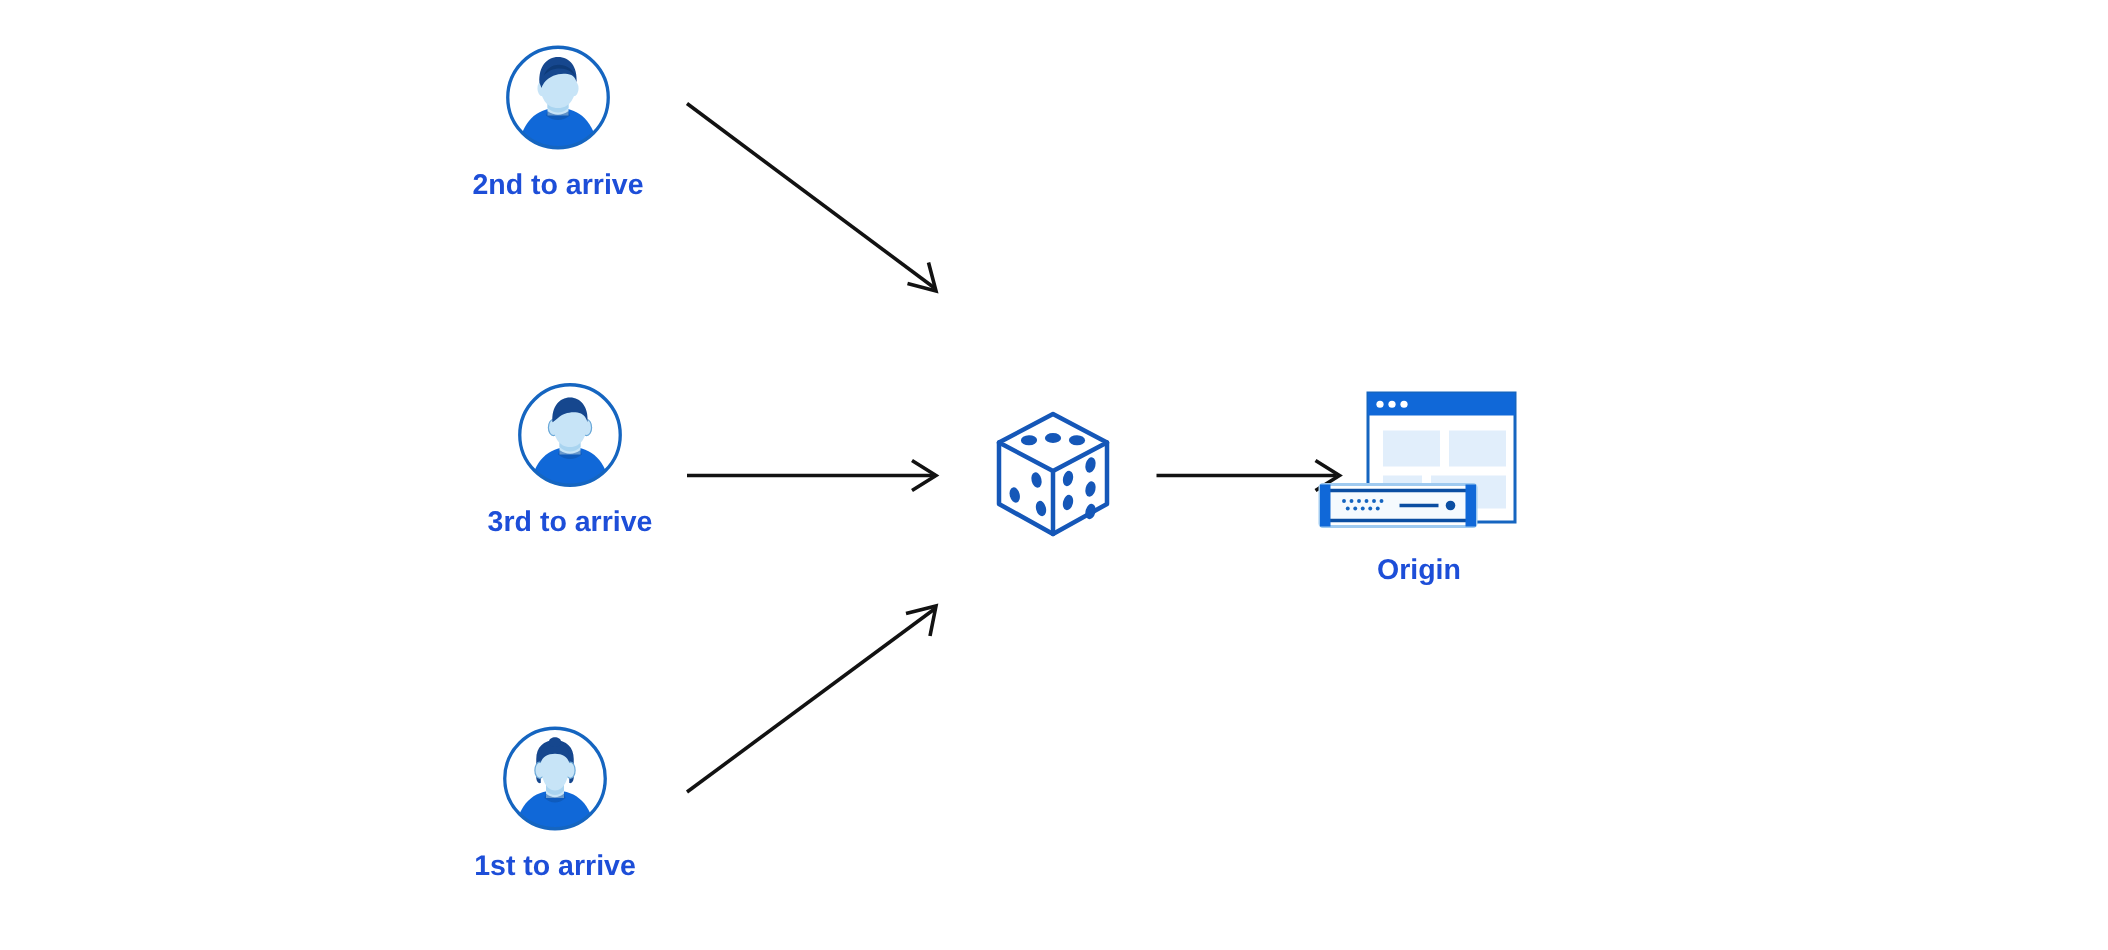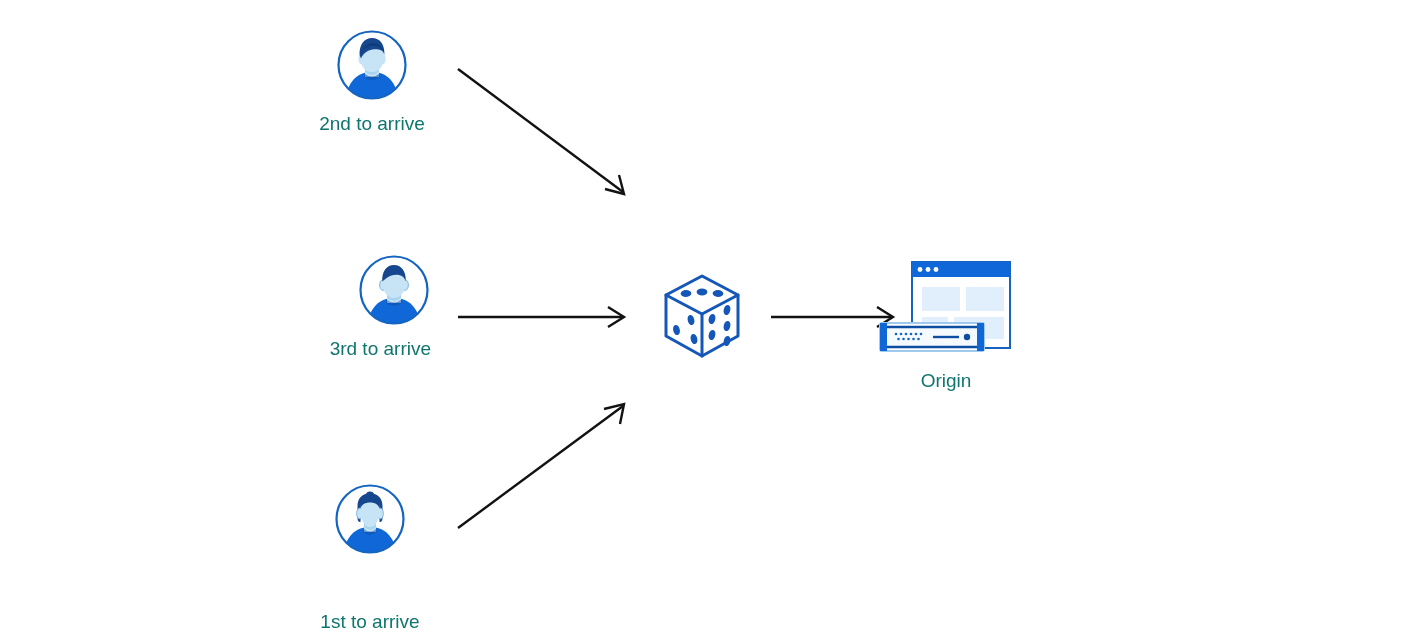--- a/index.html
+++ b/index.html
@@ -19,25 +19,26 @@
     overflow: hidden;
   }
   .node {
     position: absolute;
     display: flex;
     flex-direction: column;
     align-items: center;
   }
   .node-label {
     font-size: 19px;
-    color: #0f766e;
+    color: #1d4ed8;
     line-height: 1.2;
     white-space: nowrap;
     margin-top: 11px;
     font-family: "Liberation Sans", sans-serif;
+    font-weight: bold;
   }
   .avatar-wrap { width: 74px; height: 74px; }
   .dice-wrap { width: 96px; height: 96px; }
   .origin-wrap { width: 140px; height: 100px; }
   .arrows-layer {
     position: absolute;
     left: 0; top: 0;
     width: 1405px;
     height: 633px;
     pointer-events: none;
@@ -94,21 +95,21 @@
           <path d="M24.6 27 C24 16.5 29.5 10 37 10 C45 10 50 16.5 49.4 27 C48.6 23 46 21.5 42 21.2 C37 20.8 31.5 22.8 28.6 26.2 C27.4 27.6 26.6 29 26 30.6 Z" fill="#16478e"></path>
           <path d="M27.5 22.5 C31 18 37.5 16.5 43 18.5 C46 19.6 48 21.8 49.2 24.5 C47.6 19 43.8 15.5 38 15.2 C33 15 29.2 18 27.5 22.5 Z" fill="#0e3b78"></path>
           <path d="M30 46 q7 5 14 0 l1 3 q-8 6 -16 0 Z" fill="#0b4ea2" opacity="0.55"></path>
         </g>
         <circle cx="37" cy="37" r="33.5" fill="none" stroke="#1565c0" stroke-width="2.2"></circle>
       </svg>
     </div>
     <div class="node-label">2nd to arrive</div>
   </div>
 
-  <div class="node" style="left:283px; top:253px; width:148px;align-items:flex-end;">
+  <div class="node" style="left:306px; top:253px; width:148px;">
     <div class="avatar-wrap">
       <svg width="74" height="74" viewBox="0 0 74 74">
         <defs>
           <clipPath id="clip3rd">
               <circle cx="37" cy="37" r="33.5"></circle>
             </clipPath>
         </defs>
         <circle cx="37" cy="37" r="33.5" fill="#ffffff"></circle>
         <g clip-path="url(#clip3rd)">
           <path d="M37 45 C21 45 12 56 10 74 L64 74 C62 56 53 45 37 45 Z" fill="#1068d8"></path>
@@ -119,21 +120,21 @@
           <path d="M25.5 28 C25.5 17 30.5 12 37 12 C43.5 12 48.5 17 48.5 28 C48.5 38 44.5 45 37 45 C29.5 45 25.5 38 25.5 28 Z" fill="#c7e4f7"></path>
           <path d="M25.3 28.5 C24.6 18 30 12 37 12 C44 12 49.4 18 48.7 28.5 C47.6 24.6 45.4 22.6 42 22 C37.6 21.2 32 22.6 29 25.6 C27.2 27 26 28 25.3 28.5 Z" fill="#16478e"></path>
           <path d="M30 47 q7 5 14 0 l1 3 q-8 6 -16 0 Z" fill="#0b4ea2" opacity="0.5"></path>
         </g>
         <circle cx="37" cy="37" r="33.5" fill="none" stroke="#1565c0" stroke-width="2.2"></circle>
       </svg>
     </div>
     <div class="node-label">3rd to arrive</div>
   </div>
 
-  <div class="node" style="left:296px; top:482px; width:148px;gap:44px;">
+  <div class="node" style="left:296px; top:482px; width:148px;">
     <div class="avatar-wrap">
       <svg width="74" height="74" viewBox="0 0 74 74">
         <defs>
           <clipPath id="clip1st">
               <circle cx="37" cy="37" r="33.5"></circle>
             </clipPath>
         </defs>
         <circle cx="37" cy="37" r="33.5" fill="#ffffff"></circle>
         <g clip-path="url(#clip1st)">
           <path d="M37 45 C21 45 12 56 10 74 L64 74 C62 56 53 45 37 45 Z" fill="#1068d8"></path>

